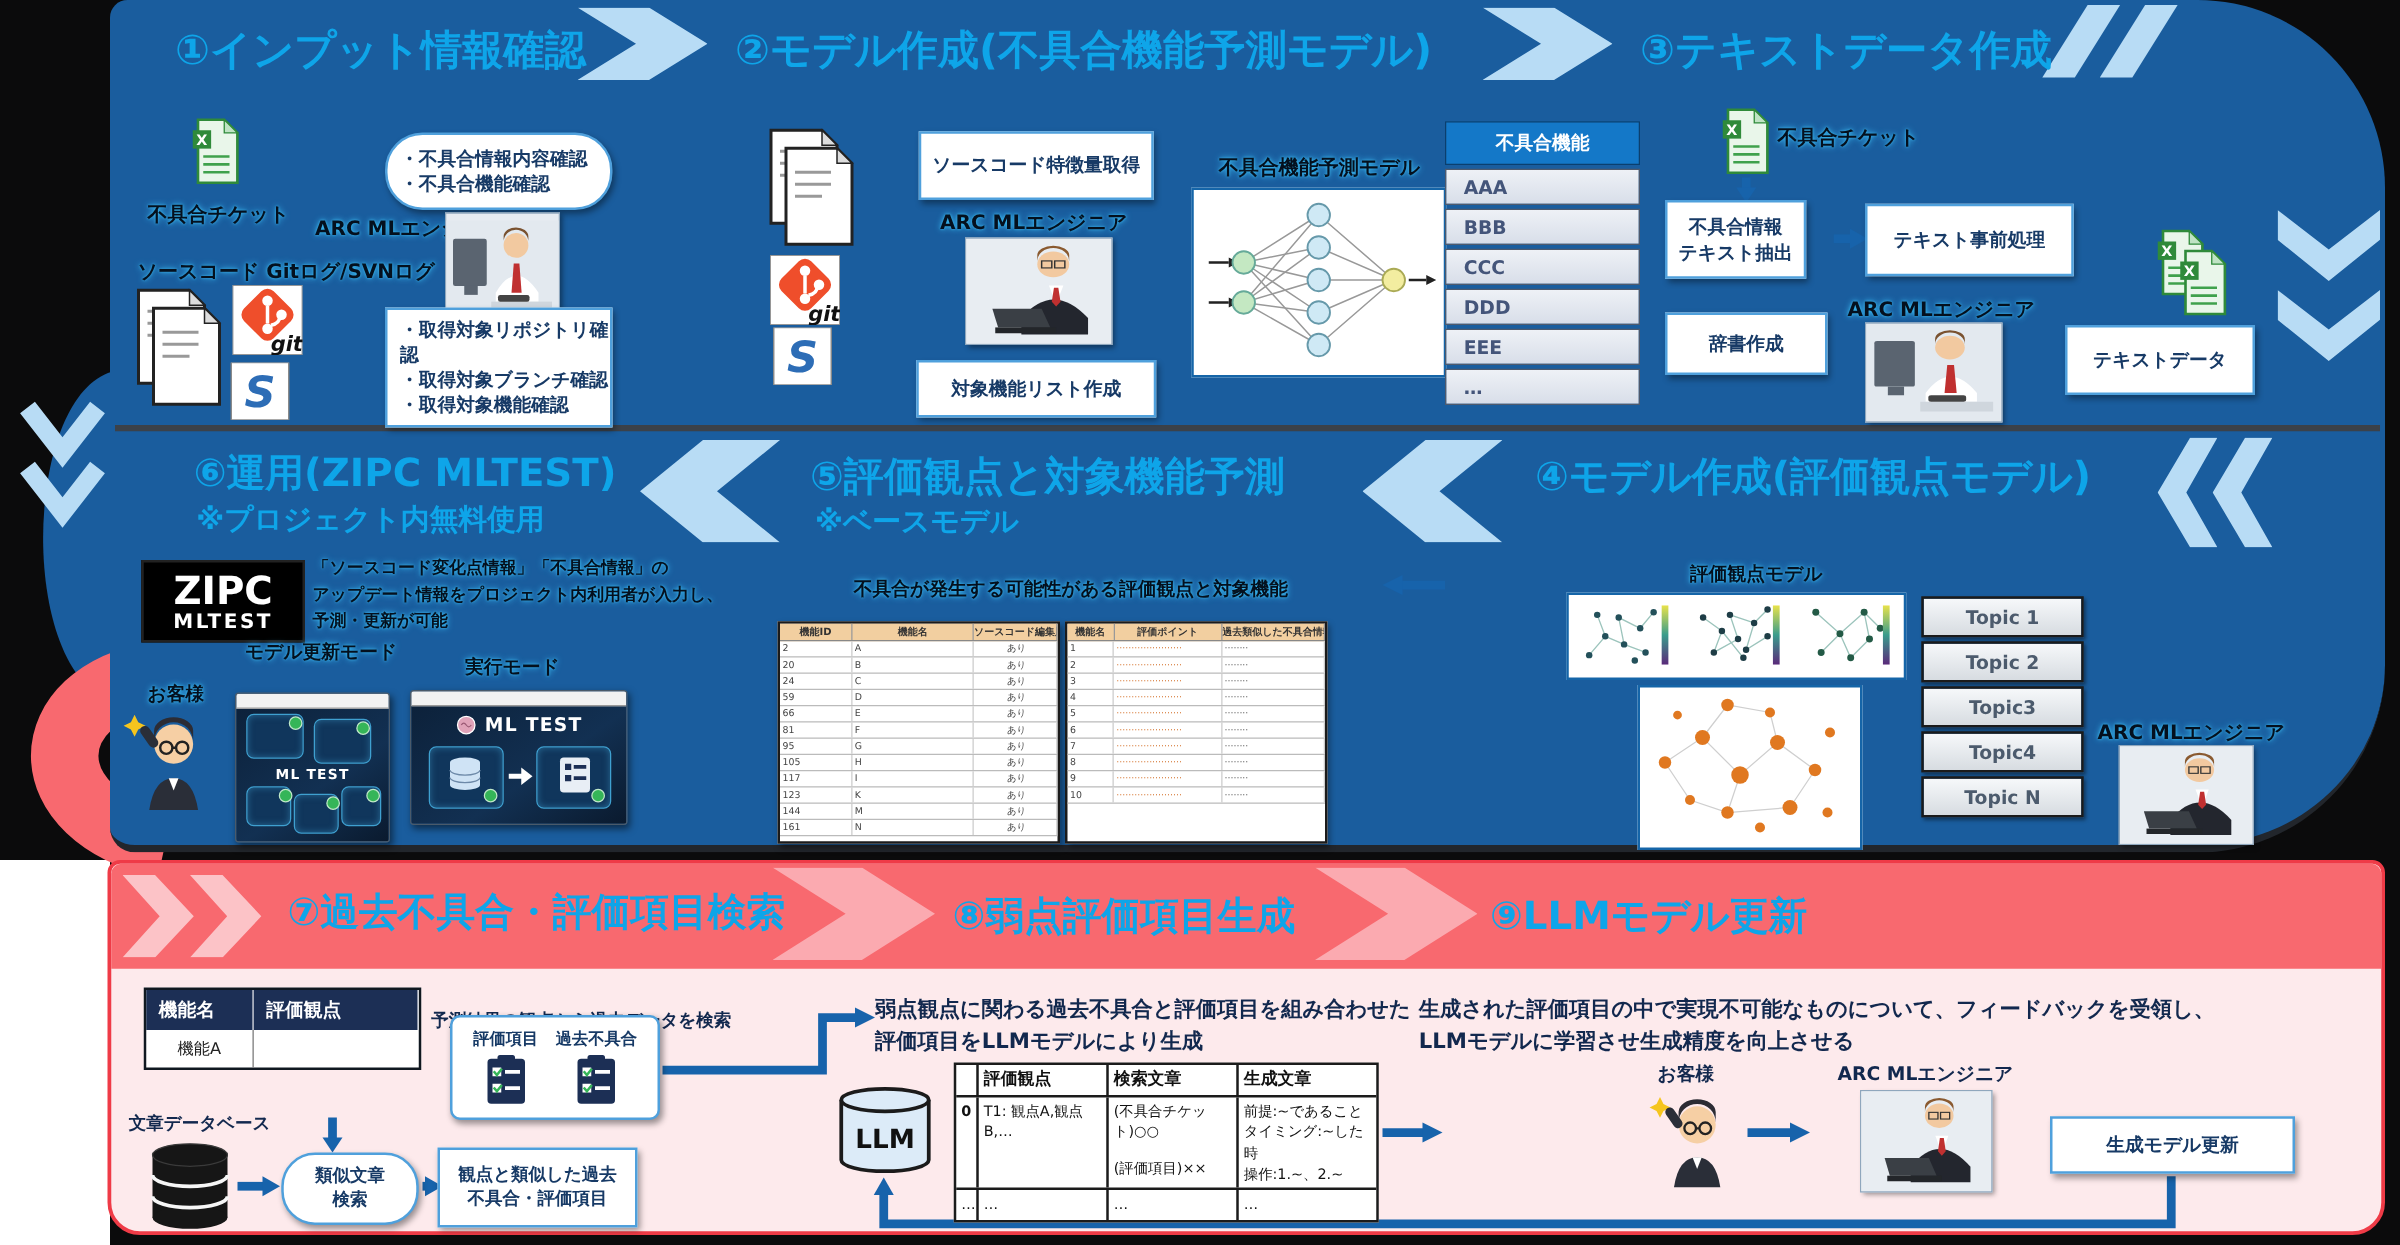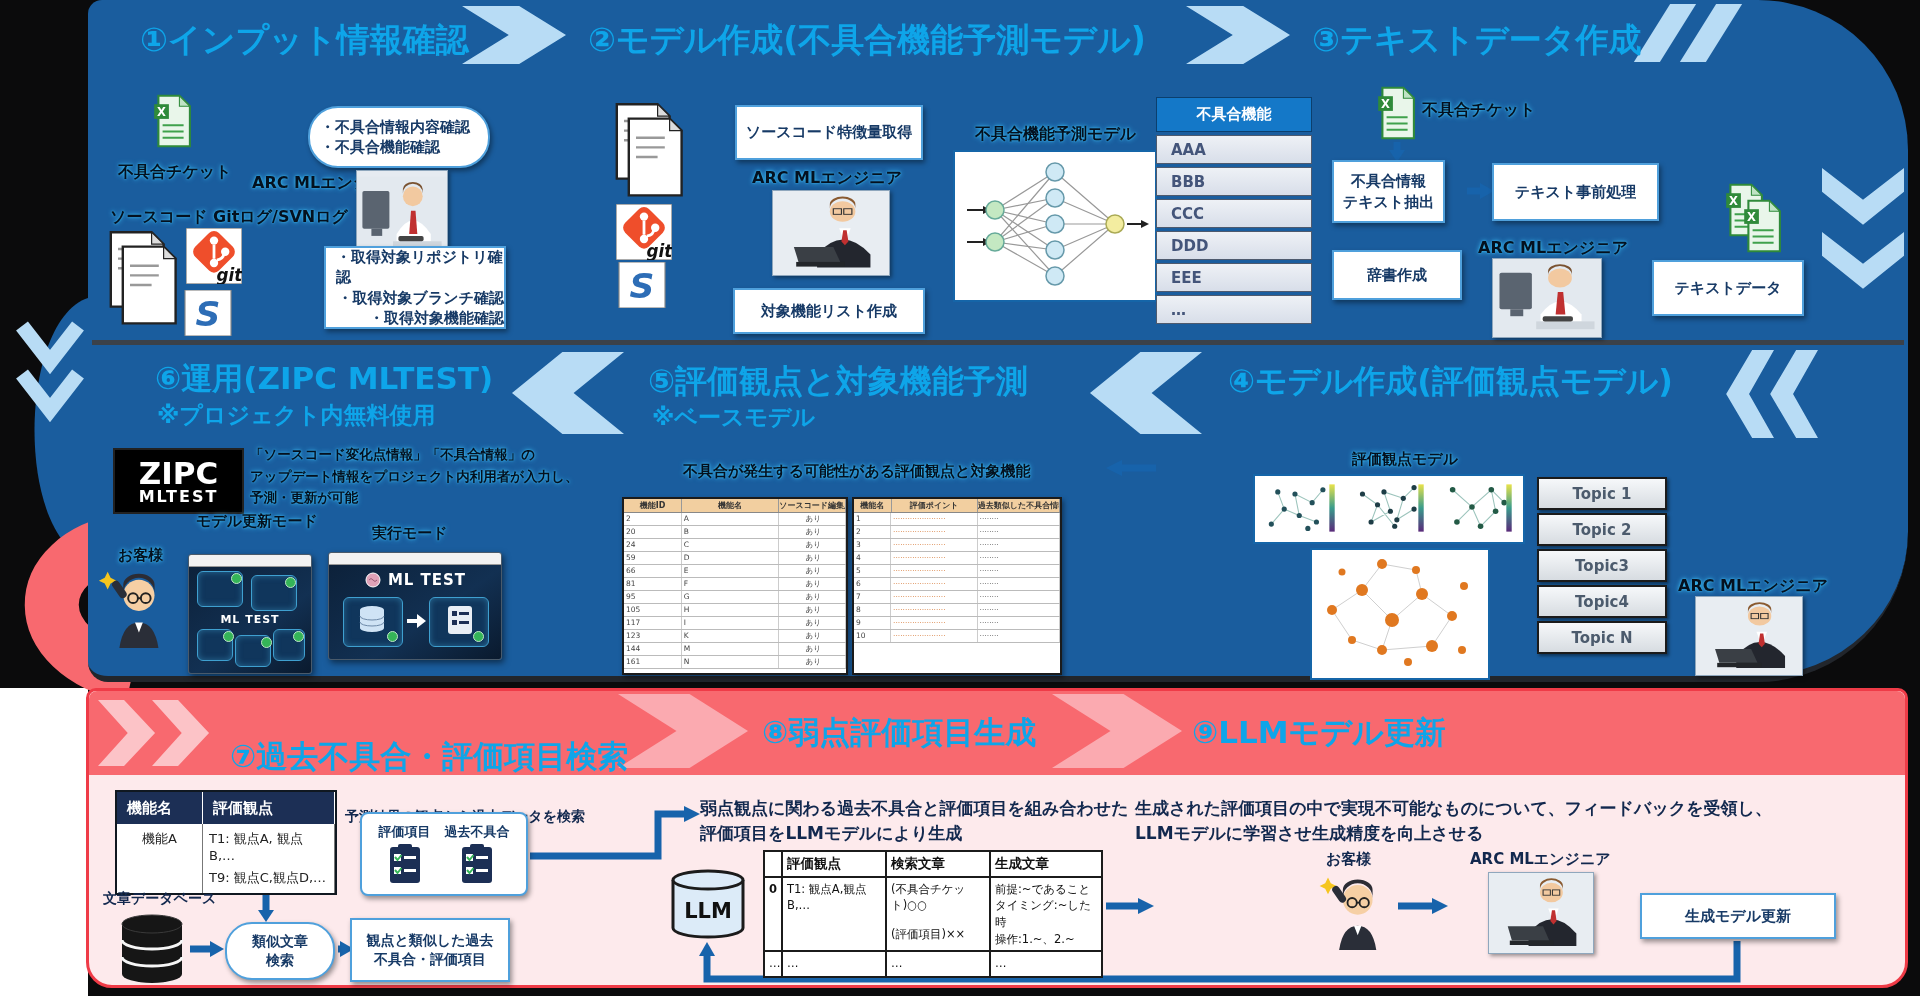--- a/index.html
+++ b/index.html
@@ -153,21 +153,21 @@
     <circle cx="20" cy="9" r="3" fill="#fff"></circle>
       <circle cx="20" cy="25" r="3" fill="#fff"></circle>
       <circle cx="28" cy="17" r="3" fill="#fff"></circle>
     <path d="M20 12 v10 M22 23 q5 -1 5 -5" stroke="#fff" stroke-width="2" fill="none"></path>
     <text x="31" y="38" font-size="12" font-weight="bold" fill="#111" text-anchor="middle" font-style="italic">git</text>
   </svg>
   <svg class="abs" style="left:184px;top:290px;z-index:12;" width="48" height="46" viewBox="0 0 40 40">
     <rect width="40" height="40" fill="#fff" stroke="#888"></rect>
     <text x="20" y="31" font-size="30" font-weight="bold" font-style="italic" fill="#2d6db6" text-anchor="middle">S</text>
   </svg>
-  <div class="wb left" style="left:324px;top:246px;width:182px;height:83px;align-items:flex-end;">
+  <div class="wb left" style="left:308px;top:246px;width:182px;height:96px;">
     <div>・取得対象リポジトリ確認</div>
     <div>・取得対象ブランチ確認</div>
     <div>・取得対象機能確認</div>
   </div>
 
   <svg class="abs" style="left:612px;top:100px;z-index:12;" width="72" height="102" viewBox="0 0 60 82">
     <path d="M4 2 h34 l10 10 v52 h-44 z" fill="#fff" stroke="#222" stroke-width="2"></path>
     <path d="M38 2 l10 10 h-10 z" fill="#ddd" stroke="#222"></path>
     <g stroke="#999" stroke-width="2">
         <path d="M10 16 h24 M10 24 h24 M10 32 h18"></path>
@@ -629,37 +629,33 @@
       <path d="M38 68 Q60 36 84 68 L84 82 H38 Z" fill="#23262e"></path>
       <path d="M57 40 L67 40 L62 56 Z" fill="#fff"></path>
       <path d="M60.5 42 h3 l1.5 12 l-3 4 l-3 -4 z" fill="#c03030"></path>
       <path d="M18 60 L52 60 L58 76 L22 76 Z" fill="#3a3f45"></path>
         <rect x="20" y="76" width="42" height="5" fill="#23262a"></rect>
     </svg>
   </div>
 
   <div class="chevr" style="left:98px;top:700px;width:62px;height:66px;"></div>
   <div class="chevr" style="left:152px;top:700px;width:62px;height:66px;"></div>
-  <div class="t" style="left:230px;top:736px;font-size:31px;">⑦過去不具合・評価項目検索</div>
+  <div class="t" style="left:230px;top:709px;font-size:31px;">⑦過去不具合・評価項目検索</div>
   <div class="ar pink" style="left:618px;top:694px;width:130px;height:74px;"></div>
   <div class="t" style="left:762px;top:712px;font-size:31px;">⑧弱点評価項目生成</div>
   <div class="ar pink" style="left:1052px;top:694px;width:130px;height:74px;"></div>
   <div class="t" style="left:1192px;top:712px;font-size:31px;">⑨LLMモデル更新</div>
 
   <div class="ntbl" style="left:115px;top:790px;width:222px;">
     <div class="nh">
       <div style="width:86px;">機能名</div>
       <div style="width:132px;">評価観点</div>
     </div>
     <div class="nb">
       <div class="c" style="width:86px;text-align:center;">機能A</div>
-      <div class="c" style="width:132px;">
-        <div>T1: 観点A, 観点B,…</div>
-        <div style="margin-top:6px;">T9: 観点C,観点D,…</div>
-      </div>
     </div>
   </div>
   <div class="plab" style="left:345px;top:808px;font-size:14px;text-align:center;">予測結果の観点から過去データを検索</div>
   <div class="wb" style="left:360px;top:812px;width:168px;height:84px;border-radius:8px;flex-direction:row;gap:14px;">
     <div style="display:flex;flex-direction:column;align-items:center;">
       <div style="font-size:13px;">評価項目</div>
       <svg width="34" height="42" viewBox="0 0 34 42" style="margin-top:3px;">
         <rect x="10" y="1" width="14" height="6" rx="2" fill="#1c2f55"></rect>
         <rect x="2" y="4" width="30" height="36" rx="3" fill="#1c2f55"></rect>
         <rect x="6" y="11" width="7" height="7" fill="#fff"></rect>

